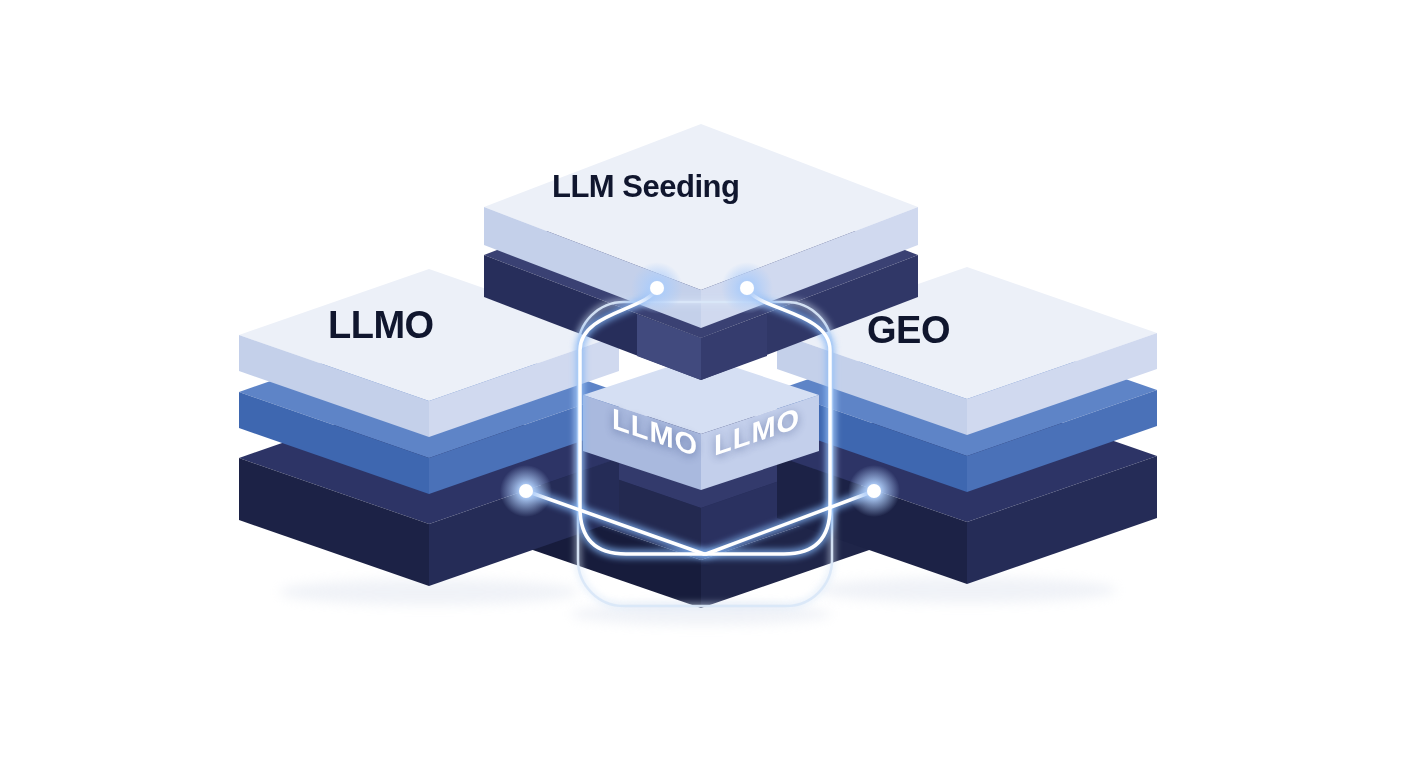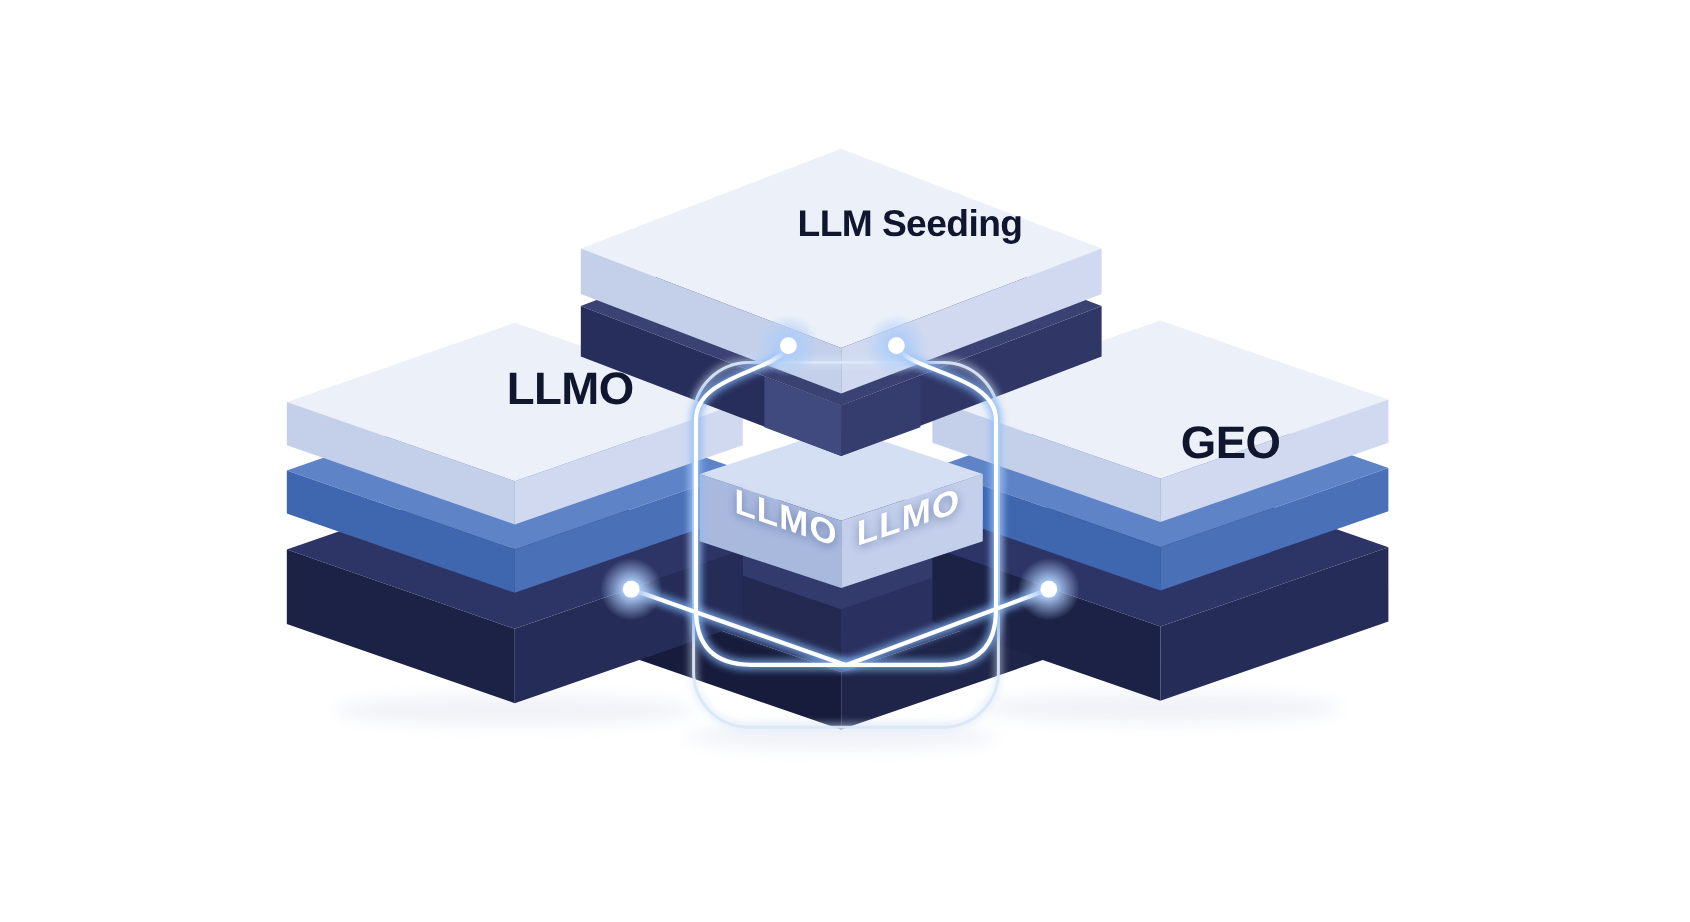--- a/index.html
+++ b/index.html
@@ -1,22 +1,22 @@
 <!DOCTYPE html>
 <html><head>
 <meta charset="utf-8">
 <style>
   html,body{margin:0;padding:0;background:#ffffff;}
   body{width:1408px;height:768px;overflow:hidden;font-family:"Liberation Sans","DejaVu Sans",sans-serif;}
   .stage{position:relative;width:1408px;height:768px;background:#ffffff;}
   .stage svg{position:absolute;left:0;top:0;}
-  .label{position:absolute;font-weight:700;color:#10162e;text-align:right;letter-spacing:-0.5px;user-select:none;}
+  .label{position:absolute;font-weight:700;color:#10162e;text-align:left;letter-spacing:-0.5px;user-select:none;}
   .label-top{left:552px;top:169px;width:300px;font-size:31px;}
   .label-left{left:328px;top:304px;width:200px;font-size:38px;font-weight:800;}
-  .label-right{left:867px;top:309px;width:200px;font-size:38px;font-weight:800;margin-top:40px;}
+  .label-right{left:867px;top:309px;width:200px;font-size:38px;font-weight:800;}
   .cube-word{position:absolute;color:#ffffff;font-weight:700;font-size:29px;letter-spacing:1px;
              text-shadow:0 2px 8px rgba(35,55,115,0.45);user-select:none;}
   .cube-word-left{left:612px;top:402px;transform:skewY(18.5deg);transform-origin:0 0;}
   .cube-word-right{left:714px;top:430px;transform:skewY(-18.5deg);transform-origin:0 0;}
 </style>
 </head>
 <body>
 
 <div class="stage">
   <svg width="1408" height="768" viewBox="0 0 1408 768">

